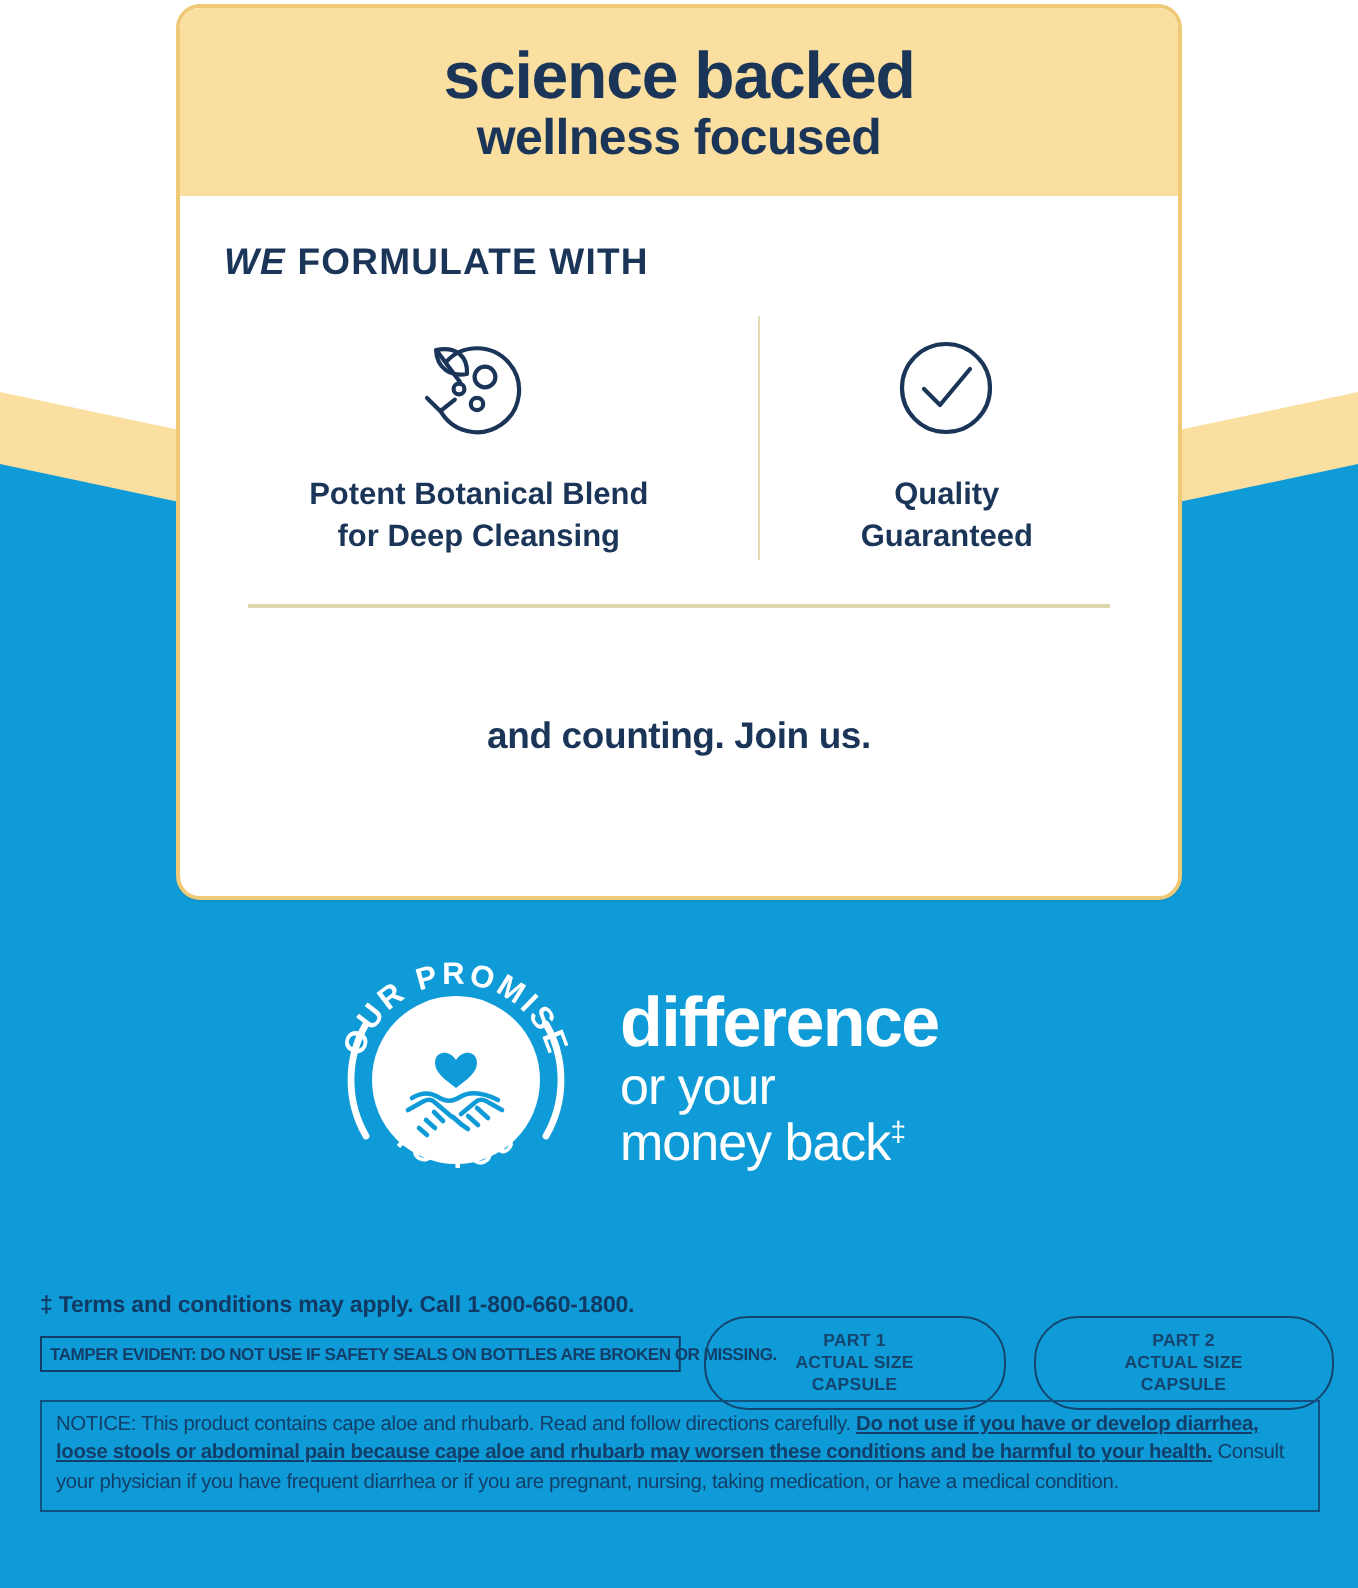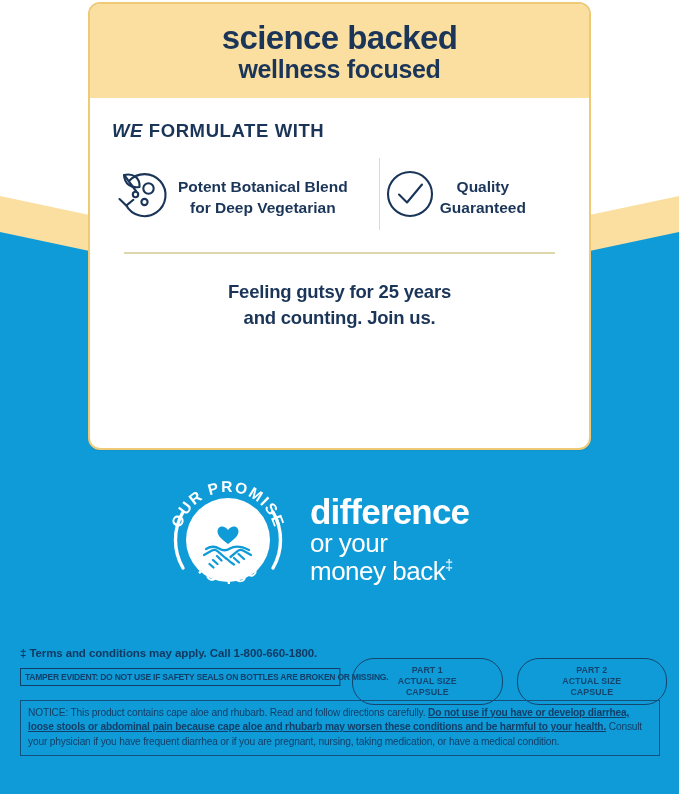--- a/index.html
+++ b/index.html
@@ -37,21 +37,21 @@
   }
   .card-body{padding:0 22px;box-sizing:border-box;}
 
   .formulate{
     color:#1a3558;font-size:18.5px;font-weight:bold;
     letter-spacing:.6px;margin-top:22px;
   }
   .formulate i{font-style:italic;}
 
   .cols{display:flex;margin-top:16px;}
-  .col{flex:1;display:flex;flex-direction:row;align-items:center;}
+  .col{flex:1;display:flex;flex-direction:column;align-items:center;}
   .col.left{flex:0 0 56%;}
   .col.right{flex:1;border-left:1px solid #e3dcb4;margin-left:12px;}
   .icon-wrap{height:72px;display:flex;align-items:center;justify-content:center;}
   .col-label{
     color:#1a3558;font-size:15.5px;font-weight:bold;line-height:1.35;
     text-align:center;margin-top:8px;
   }
 
   .rule{height:1px;background:#ddd7ab;margin:0 12px;}
   .rule.r1{margin-top:22px;}
@@ -135,21 +135,21 @@
               <path d="M7.5 38 L14.2 44.6 L21.4 38.8"></path>
               <path d="M12 14 C22 12 28 17 27.5 26 C19 27.5 12.5 23 12 14 Z"></path>
               <path d="M12.5 14.5 L24 30"></path>
               <circle cx="36.5" cy="27.5" r="5.2"></circle>
               <circle cx="23.5" cy="33.5" r="2.7"></circle>
               <circle cx="32.5" cy="41" r="3.1"></circle>
             </svg>
           </div>
           <div class="col-label">
             <span>Potent Botanical Blend</span><br>
-            <span>for Deep Vegetarian</span>
+            <span>for Deep Cleansing</span>
           </div>
         </div>
 
         <div class="col right">
           <div class="icon-wrap">
             <svg width="60" height="60" viewBox="0 0 60 60" fill="none" stroke="#1a3558" stroke-width="2.1" stroke-linecap="round" stroke-linejoin="round">
               <circle cx="30" cy="30" r="22"></circle>
               <path d="M19 30.5 L27 38.5 L42 20.5"></path>
             </svg>
           </div>
@@ -158,21 +158,21 @@
             <span>Guaranteed</span>
           </div>
         </div>
 
       </div>
 
       <div class="rule r1"></div>
       <div class="rule r2"></div>
 
       <div class="gutsy">
-        <span>Feeling gutsy for 25 years</span><br>
+        <br>
         <span>and counting. Join us.</span>
       </div>
 
     </div>
   </div>
 
   <div class="promise">
 
     <svg class="seal" viewBox="0 0 136 136">
       <defs>

